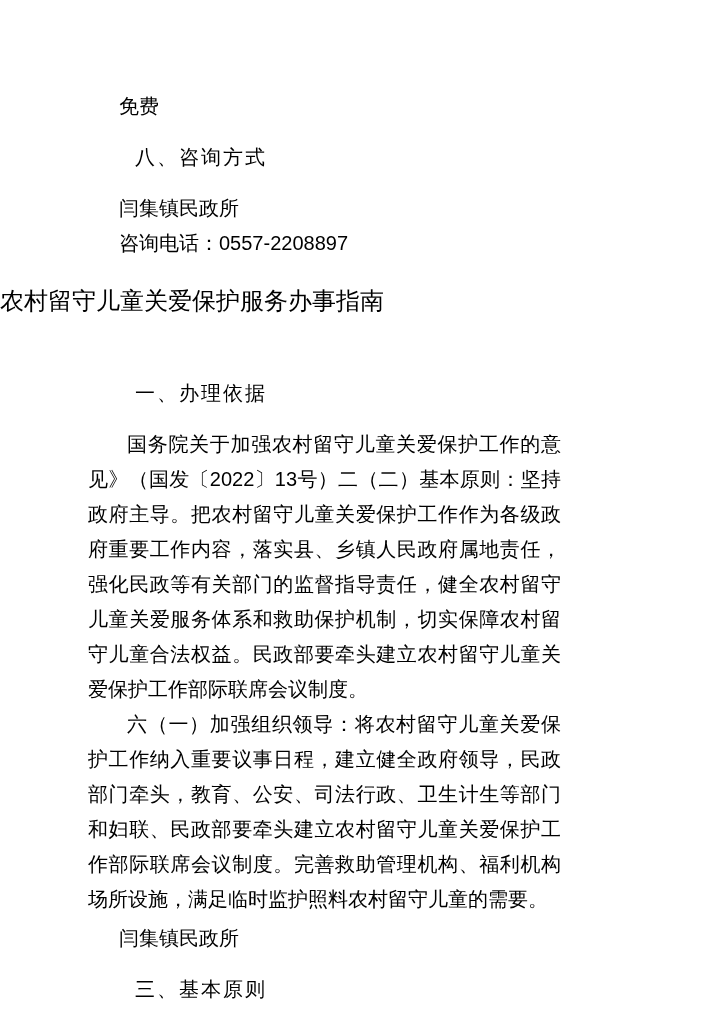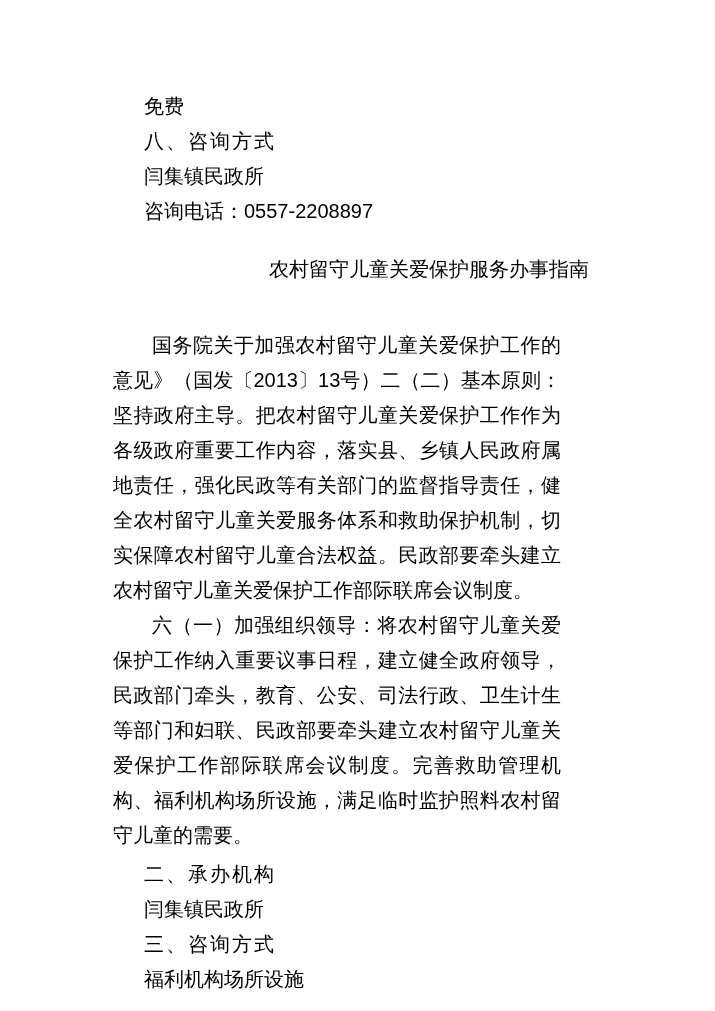--- a/index.html
+++ b/index.html
@@ -12,47 +12,47 @@
     height: 1011px;
     font-family: "Liberation Sans", "DejaVu Sans", sans-serif;
     color: #000000;
     -webkit-font-smoothing: antialiased;
   }
   .page {
     position: relative;
     width: 589px;
     height: 1011px;
     box-sizing: border-box;
-    padding: 89px 28px 0 113px;
+    padding: 89px 28px 0 88px;
     background: #ffffff;
     overflow: hidden;
   }
   
   .line {
     font-size: 20px;
     line-height: 35px;
     text-indent: 31px;
     white-space: nowrap;
     margin: 0;
   }
   
   .sec-heading {
     font-size: 20px;
     line-height: 35px;
     text-indent: 31px;
     letter-spacing: 2px;
     white-space: nowrap;
-    margin: 0;
+    margin: 16px;
   }
   
   .doc-title {
-    font-size: 20px;
+    font-size: 24px;
     line-height: 44px;
     font-weight: 500;
-    text-align: right;
+    text-align: left;
     text-indent: 0;
     margin: 18px -28px 0 -88px; 
   }
   .title-gap {
     height: 37px;
   }
   
   .para {
     font-size: 20px;
     line-height: 35px;
@@ -73,29 +73,29 @@
   <p class="sec-heading">八、咨询方式</p>
 
   <p class="line">闫集镇民政所</p>
 
   <p class="line">咨询电话：0557-2208897</p>
 
   <h1 class="doc-title">农村留守儿童关爱保护服务办事指南</h1>
 
   <div class="title-gap"></div>
 
+  <p class="sec-heading">一、办理依据</p>
 
-  <p class="para">国务院关于加强农村留守儿童关爱保护工作的意见》（国发〔2013〕13号）二（二）基本原则：坚持政府主导。把农村留守儿童关爱保护工作作为各级政府重要工作内容，落实县、乡镇人民政府属地责任，强化民政等有关部门的监督指导责任，健全农村留守儿童关爱服务体系和救助保护机制，切实保障农村留守儿童合法权益。民政部要牵头建立农村留守儿童关爱保护工作部际联席会议制度。</p>
+  <p class="para">国务院关于加强农村留守儿童关爱保护工作的意见》（国发〔2022〕13号）二（二）基本原则：坚持政府主导。把农村留守儿童关爱保护工作作为各级政府重要工作内容，落实县、乡镇人民政府属地责任，强化民政等有关部门的监督指导责任，健全农村留守儿童关爱服务体系和救助保护机制，切实保障农村留守儿童合法权益。民政部要牵头建立农村留守儿童关爱保护工作部际联席会议制度。</p>
 
   <p class="para">六（一）加强组织领导：将农村留守儿童关爱保护工作纳入重要议事日程，建立健全政府领导，民政部门牵头，教育、公安、司法行政、卫生计生等部门和妇联、民政部要牵头建立农村留守儿童关爱保护工作部际联席会议制度。完善救助管理机构、福利机构场所设施，满足临时监护照料农村留守儿童的需要。</p>
 
   <div class="gap-sm"></div>
 
-  <p class="sec-heading">二、承办机构</p>
 
   <p class="line">闫集镇民政所</p>
 
-  <p class="sec-heading">三、咨询方式</p>
+  <p class="sec-heading">三、基本原则</p>
 
   <p class="line">福利机构场所设施</p>
 
 
 </div>
 
 </body></html>

